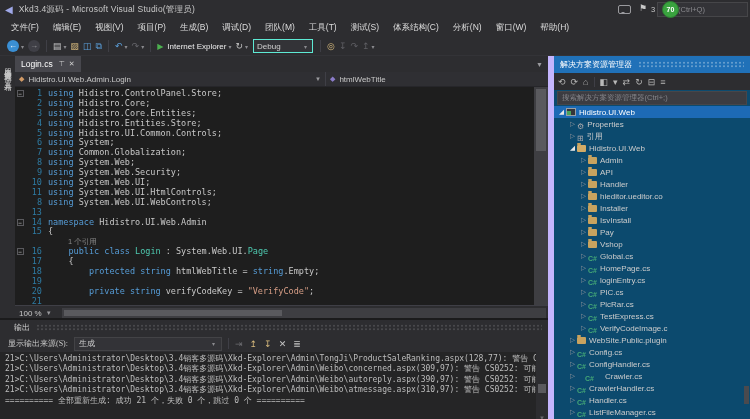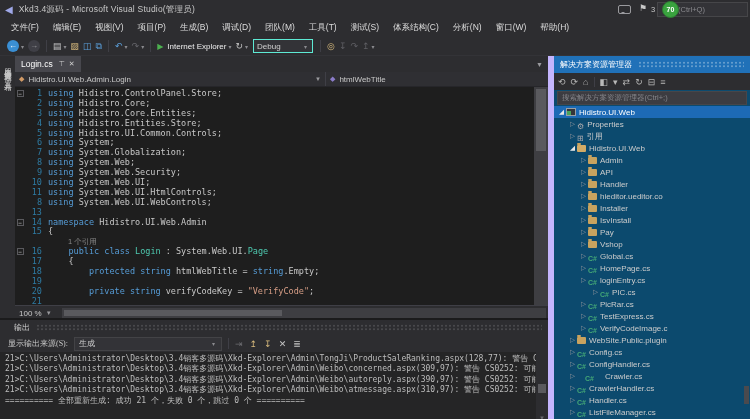--- a/index.html
+++ b/index.html
@@ -226,21 +226,21 @@
             </span>
           </div>
           <div class="codearea">
             <div id="code-lines">
                 <div class="crow"><span class="fcell"><span class="fold">−</span></span><span class="lnum">1</span><span class="ctext"><span class="tok-k">using</span><span class="tok-p"> Hidistro.ControlPanel.Store;</span></span></div>
                 <div class="crow"><span class="fcell"></span><span class="lnum">2</span><span class="ctext"><span class="tok-k">using</span><span class="tok-p"> Hidistro.Core;</span></span></div>
                 <div class="crow"><span class="fcell"></span><span class="lnum">3</span><span class="ctext"><span class="tok-k">using</span><span class="tok-p"> Hidistro.Core.Entities;</span></span></div>
                 <div class="crow"><span class="fcell"></span><span class="lnum">4</span><span class="ctext"><span class="tok-k">using</span><span class="tok-p"> Hidistro.Entities.Store;</span></span></div>
                 <div class="crow"><span class="fcell"></span><span class="lnum">5</span><span class="ctext"><span class="tok-k">using</span><span class="tok-p"> Hidistro.UI.Common.Controls;</span></span></div>
                 <div class="crow"><span class="fcell"></span><span class="lnum">6</span><span class="ctext"><span class="tok-k">using</span><span class="tok-p"> System;</span></span></div>
-                <div class="crow"><span class="fcell"></span><span class="lnum">7</span><span class="ctext"><span class="tok-k">using</span><span class="tok-p"> System.Globalization;</span></span></div>
+                <div class="crow"><span class="fcell"></span><span class="lnum">7</span><span class="ctext"><span class="tok-k">using</span><span class="tok-p"> Common.Globalization;</span></span></div>
                 <div class="crow"><span class="fcell"></span><span class="lnum">8</span><span class="ctext"><span class="tok-k">using</span><span class="tok-p"> System.Web;</span></span></div>
                 <div class="crow"><span class="fcell"></span><span class="lnum">9</span><span class="ctext"><span class="tok-k">using</span><span class="tok-p"> System.Web.Security;</span></span></div>
                 <div class="crow"><span class="fcell"></span><span class="lnum">10</span><span class="ctext"><span class="tok-k">using</span><span class="tok-p"> System.Web.UI;</span></span></div>
                 <div class="crow"><span class="fcell"></span><span class="lnum">11</span><span class="ctext"><span class="tok-k">using</span><span class="tok-p"> System.Web.UI.HtmlControls;</span></span></div>
                 <div class="crow"><span class="fcell"></span><span class="lnum">8</span><span class="ctext"><span class="tok-k">using</span><span class="tok-p"> System.Web.UI.WebControls;</span></span></div>
                 <div class="crow"><span class="fcell"></span><span class="lnum">13</span><span class="ctext"></span></div>
                 <div class="crow"><span class="fcell"><span class="fold">−</span></span><span class="lnum">14</span><span class="ctext"><span class="tok-k">namespace</span><span class="tok-p"> Hidistro.UI.Web.Admin</span></span></div>
                 <div class="crow"><span class="fcell"></span><span class="lnum">15</span><span class="ctext"><span class="tok-p">{</span></span></div>
                 <div class="crow"><span class="fcell"></span><span class="lnum"></span><span class="ctext lens">1 个引用</span></div>
                 <div class="crow"><span class="fcell"><span class="fold">−</span></span><span class="lnum">16</span><span class="ctext"><span class="tok-p">    </span><span class="tok-k">public</span><span class="tok-p"> </span><span class="tok-k">class</span><span class="tok-p"> </span><span class="tok-t">Login</span><span class="tok-p"> : System.Web.UI.</span><span class="tok-t">Page</span></span></div>
@@ -389,21 +389,21 @@
           <div class="trow" style="padding-left: 25px;">
             <span class="exp">▷</span>
             <span class="tic ic-cs"></span>
             <span class="tlabel">HomePage.cs</span>
           </div>
           <div class="trow" style="padding-left: 25px;">
             <span class="exp">▷</span>
             <span class="tic ic-cs"></span>
             <span class="tlabel">loginEntry.cs</span>
           </div>
-          <div class="trow" style="padding-left: 37px;">
+          <div class="trow" style="padding-left: 25px;">
             <span class="exp">▷</span>
             <span class="tic ic-cs"></span>
             <span class="tlabel">PIC.cs</span>
           </div>
           <div class="trow" style="padding-left: 25px;">
             <span class="exp">▷</span>
             <span class="tic ic-cs"></span>
             <span class="tlabel">PicRar.cs</span>
           </div>
           <div class="trow" style="padding-left: 25px;">

